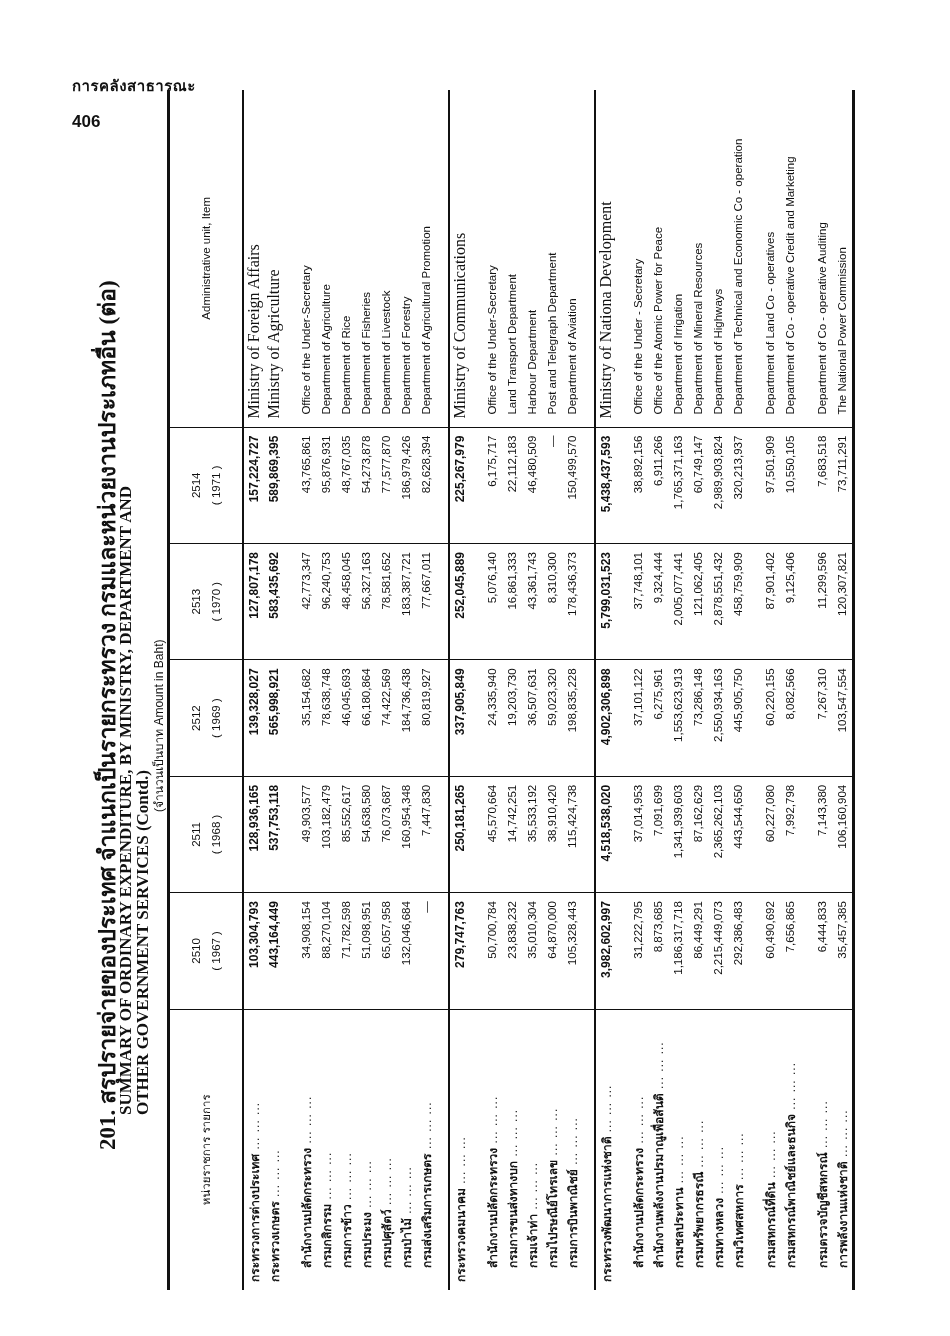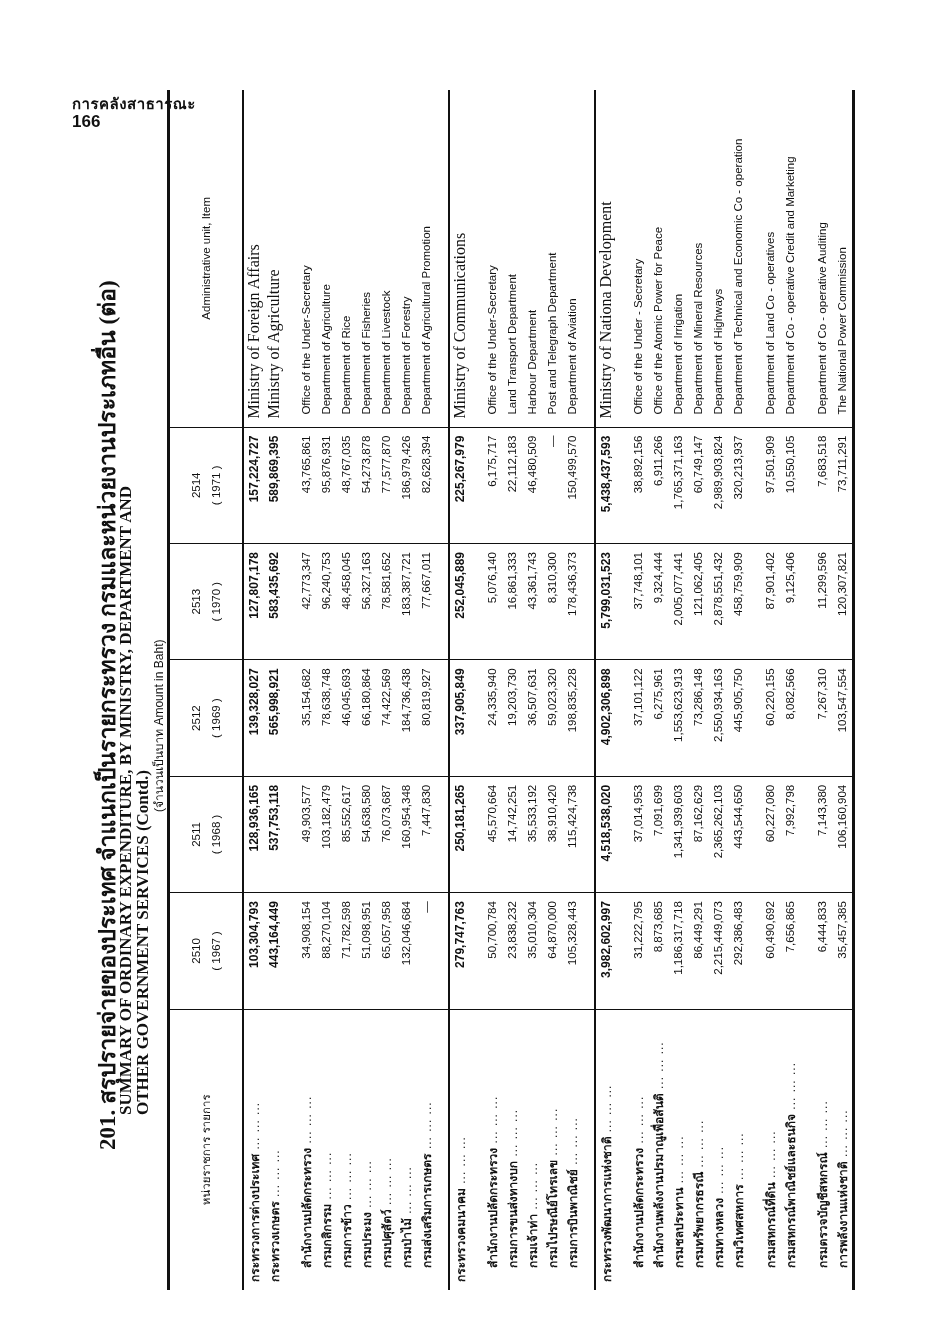--- a/index.html
+++ b/index.html
@@ -1,17 +1,17 @@
 <!DOCTYPE html>
 <html><head>
 <meta charset="utf-8">
 <style>
   html, body { margin:0; padding:0; background:#fff; }
   body { width:950px; height:1336px; position:relative; overflow:hidden; font-family:"Liberation Sans", sans-serif; color:#111; }
-  .hdr-thai { position:absolute; left:72px; top:92px; font-size:15px; font-weight:bold; letter-spacing:0.5px; }
+  .hdr-thai { position:absolute; left:72px; top:74px; font-size:15px; font-weight:bold; letter-spacing:0.5px; }
   .pageno { position:absolute; left:72px; top:112px; font-size:17px; font-weight:bold; }
   
   .land { position:absolute; width:1200px; height:800px; left:75px; top:1290px; transform-origin:0 0; transform:rotate(-90deg); }
   .title-block { position:absolute; left:0; top:0; width:1200px; height:85px; }
   .t1 { position:absolute; left:140px; top:14px; font-family:"Liberation Serif", serif; font-size:23px; font-weight:bold; white-space:nowrap; }
   .t2 { position:absolute; left:175px; top:41px; font-family:"Liberation Serif", serif; font-size:17px; font-weight:bold; white-space:nowrap; }
   .t3 { position:absolute; left:175px; top:58px; font-family:"Liberation Serif", serif; font-size:17px; font-weight:bold; white-space:nowrap; }
   .unit { position:absolute; left:478px; top:74px; font-size:12px; white-space:nowrap; }
   table { position:absolute; left:0; top:92px; width:1200px; border-collapse:collapse; font-size:11.5px; }
   thead th { border-top:3px solid #111; border-bottom:2px solid #111; font-weight:normal; height:70px; vertical-align:middle; text-align:center; }
@@ -27,21 +27,21 @@
   tr.gap td { height:12px; }
   tr.sep td { border-top:2px solid #111; }
   tbody tr:last-child td { border-bottom:3px solid #111; }
   .dots { color:#333; letter-spacing:1px; font-weight:normal; }
   .yr { line-height:20px; }
 </style>
 </head>
 <body>
 
 <div class="hdr-thai">การคลังสาธารณะ</div>
-<div class="pageno">166</div>
+<div class="pageno">406</div>
 
 <div class="land">
   <div class="title-block">
     <div class="t1">201. สรุปรายจ่ายของประเทศ จำแนกเป็นรายกระทรวง กรมและหน่วยงานประเภทอื่น (ต่อ)</div>
     <div class="t2">SUMMARY OF ORDINARY EXPENDITURE, BY MINISTRY, DEPARTMENT AND</div>
     <div class="t3">OTHER GOVERNMENT SERVICES (Contd.)</div>
     <div class="unit">(จำนวนเป็นบาท   Amount in Baht)</div>
   </div>
 
   <table>

